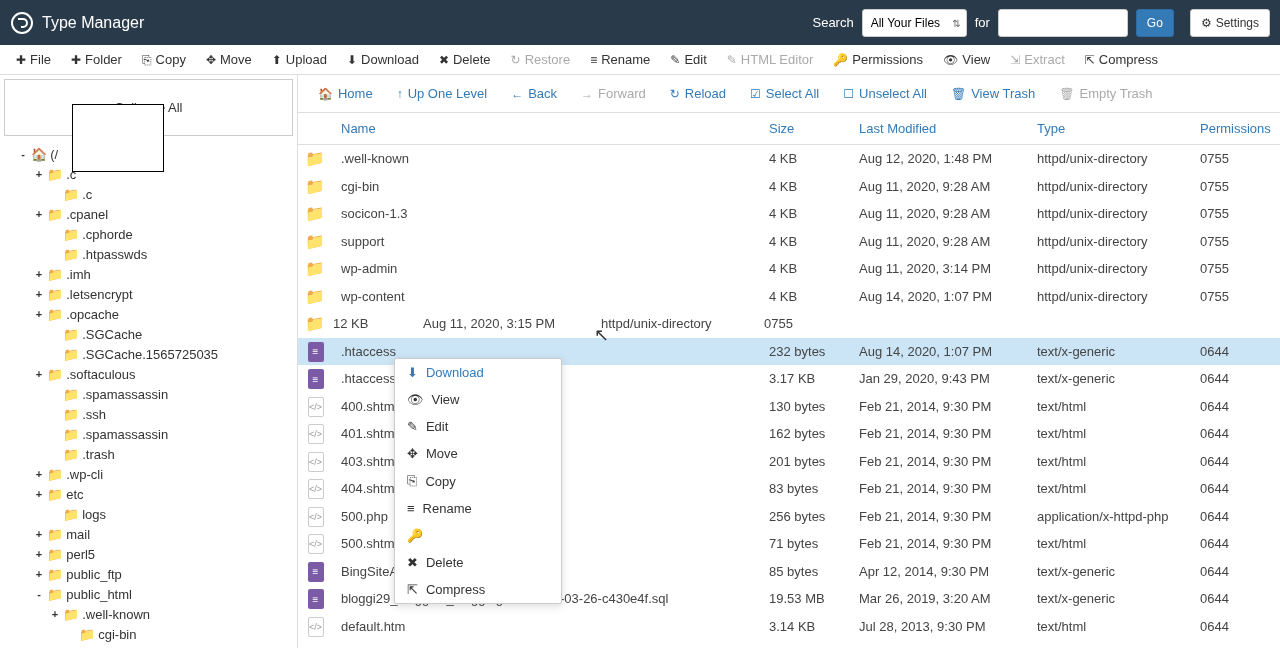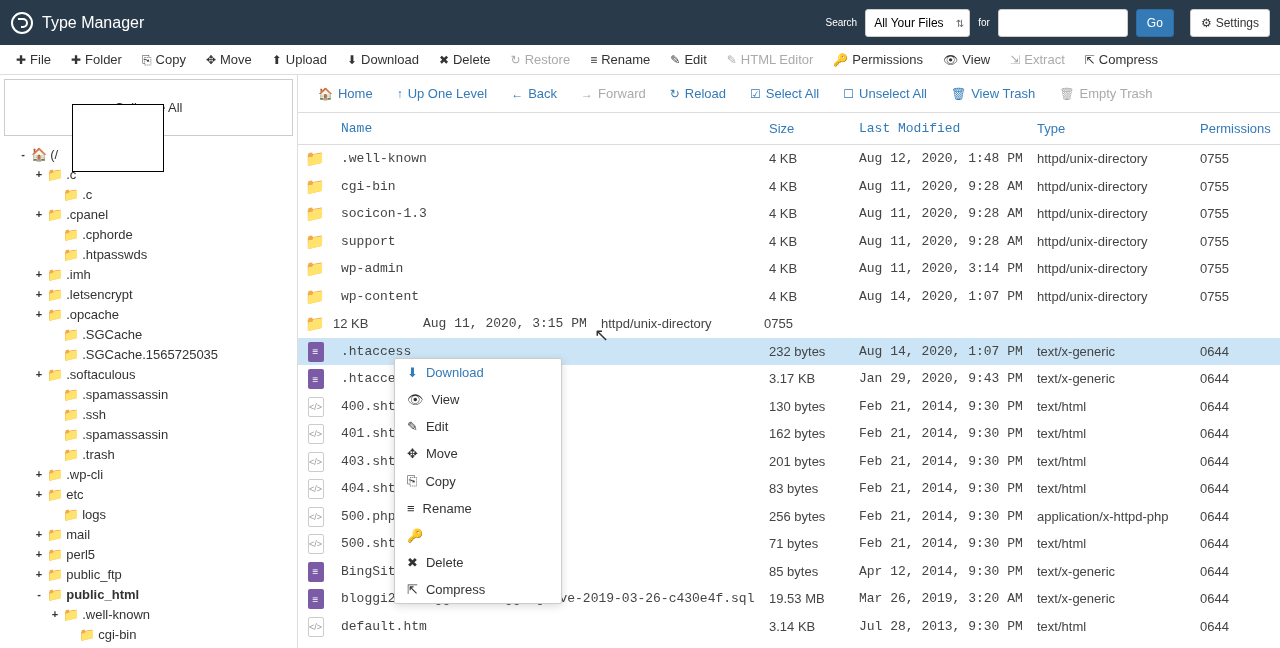--- a/index.html
+++ b/index.html
@@ -4,21 +4,21 @@
 <style>
 * { margin: 0; padding: 0; box-sizing: border-box; }
 body { font-family: -apple-system, BlinkMacSystemFont, "Segoe UI", Arial, sans-serif; font-size: 13px; color: #333; background: #fff; width: 1280px; height: 648px; overflow: hidden; }
 
 
 .header { background: #293a4a; color: #fff; height: 45px; display: flex; align-items: center; padding: 0 10px; }
 .logo { display: flex; align-items: center; gap: 8px; font-size: 16px; font-weight: 500; }
 .logo-icon { width: 24px; height: 24px; }
 .header-spacer { flex: 1; }
 .search-group { display: flex; align-items: center; gap: 8px; }
-.search-label { font-size: 10px; }
+.search-label { font-size: 13px; }
 .search-select { background: #fff; border: 1px solid #ccc; border-radius: 3px; height: 28px; padding: 0 25px 0 8px; font-size: 12px; appearance: none; position: relative; }
 .select-wrap { position: relative; display: inline-block; }
 .select-wrap::after { content: "⇅"; position: absolute; right: 6px; top: 50%; transform: translateY(-50%); font-size: 10px; pointer-events: none; color: #666; }
 .search-input { background: #fff; border: 1px solid #ccc; border-radius: 3px; height: 28px; width: 130px; padding: 0 6px; }
 .go-btn { background: #337ab7; color: #fff; border: 1px solid #2e6da4; border-radius: 3px; height: 28px; padding: 0 10px; font-size: 12px; cursor: pointer; }
 .settings-btn { background: #fff; color: #333; border: 1px solid #ccc; border-radius: 3px; height: 28px; padding: 0 10px; font-size: 12px; cursor: pointer; margin-left: 8px; display: inline-flex; align-items: center; gap: 4px; }
 
 
 .toolbar { background: #fff; border-bottom: 1px solid #ddd; height: 30px; display: flex; align-items: center; padding: 0 8px; gap: 4px; }
 .toolbar-btn { background: transparent; border: none; padding: 4px 8px; font-size: 13px; color: #333; cursor: pointer; display: inline-flex; align-items: center; gap: 4px; border-radius: 3px; }
@@ -29,37 +29,37 @@
 .main { display: flex; height: calc(648px - 75px); }
 .sidebar { width: 298px; border-right: 1px solid #ddd; overflow: auto; }
 .collapse-all { text-align: center; padding: 20px; border-bottom: 1px solid #ddd; cursor: pointer; font-size: 13px; background: #fff; margin: 4px; border: 1px solid #ccc; }
 .tree { padding: 4px 0; }
 .tree-row { display: flex; align-items: center; height: 20px; font-size: 13px; cursor: pointer; white-space: nowrap; }
 .tree-toggle { width: 10px; text-align: center; font-size: 11px; font-weight: bold; color: #333; cursor: pointer; }
 .tree-toggle.empty { visibility: hidden; }
 .folder-ic { color: #e8a33d; margin: 0 3px; font-size: 13px; }
 .home-ic { color: #555; margin: 0 3px; font-size: 13px; }
 .tree-label { }
-.tree-label.bold { font-weight: bold; }
+.tree-label.bold { font-weight: normal; }
 .mystery-box { position: absolute; left: 72px; top: 104px; width: 92px; height: 68px; border: 1.5px solid #000; background: #fff; z-index: 5; }
 
 
 .content { flex: 1; display: flex; flex-direction: column; }
 .action-bar { height: 38px; display: flex; align-items: center; padding: 0 10px; gap: 4px; border-bottom: 1px solid #ddd; }
 .action-btn { background: transparent; border: none; padding: 6px 10px; font-size: 13px; color: #337ab7; cursor: pointer; display: inline-flex; align-items: center; gap: 5px; }
 .action-btn.disabled { color: #aaa; }
 .action-btn .ic { font-size: 12px; }
 
 
 .file-table { flex: 1; overflow: auto; }
 .table-header { display: flex; padding: 8px 0; border-bottom: 1px solid #ddd; font-size: 13px; color: #337ab7; }
 .col-icon { width: 35px; }
-.col-name { flex: 1; padding-left: 8px; font-family: Liberation Mono, monospace; }
+.col-name { flex: 1; padding-left: 8px; }
 .col-size { width: 90px; }
-.col-date { width: 178px; font-family: Liberation Mono, monospace; }
+.col-date { width: 178px; }
 .col-type { width: 163px; }
 .col-perm { width: 80px; text-align: left; }
 .table-row { display: flex; align-items: center; height: 27.5px; font-size: 13px; color: #444; border-bottom: 0px solid #f0f0f0; cursor: pointer; }
 .table-row.selected { background: #cce5f6; }
 .file-ic { width: 35px; text-align: center; font-size: 16px; }
 .ic-folder { color: #e8a33d; }
 .ic-doc { color: #7b5ba6; background: #7b5ba6; border-radius: 2px; width: 16px; height: 20px; display: inline-flex; align-items: center; justify-content: center; color: #fff; font-size: 10px; }
 .ic-code { color: #999; border: 1px solid #ccc; border-radius: 2px; width: 16px; height: 20px; display: inline-flex; align-items: center; justify-content: center; font-size: 9px; }
 
 

